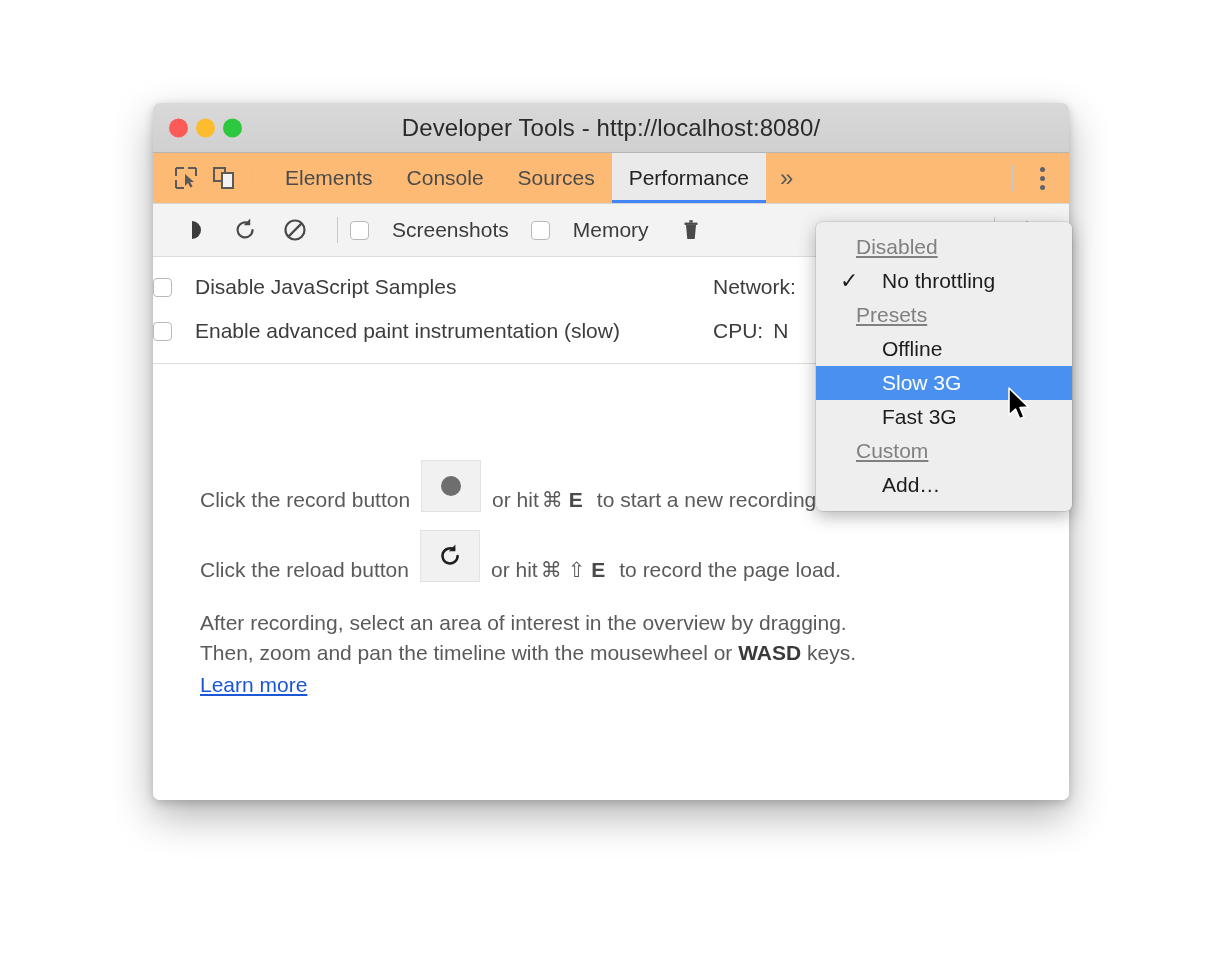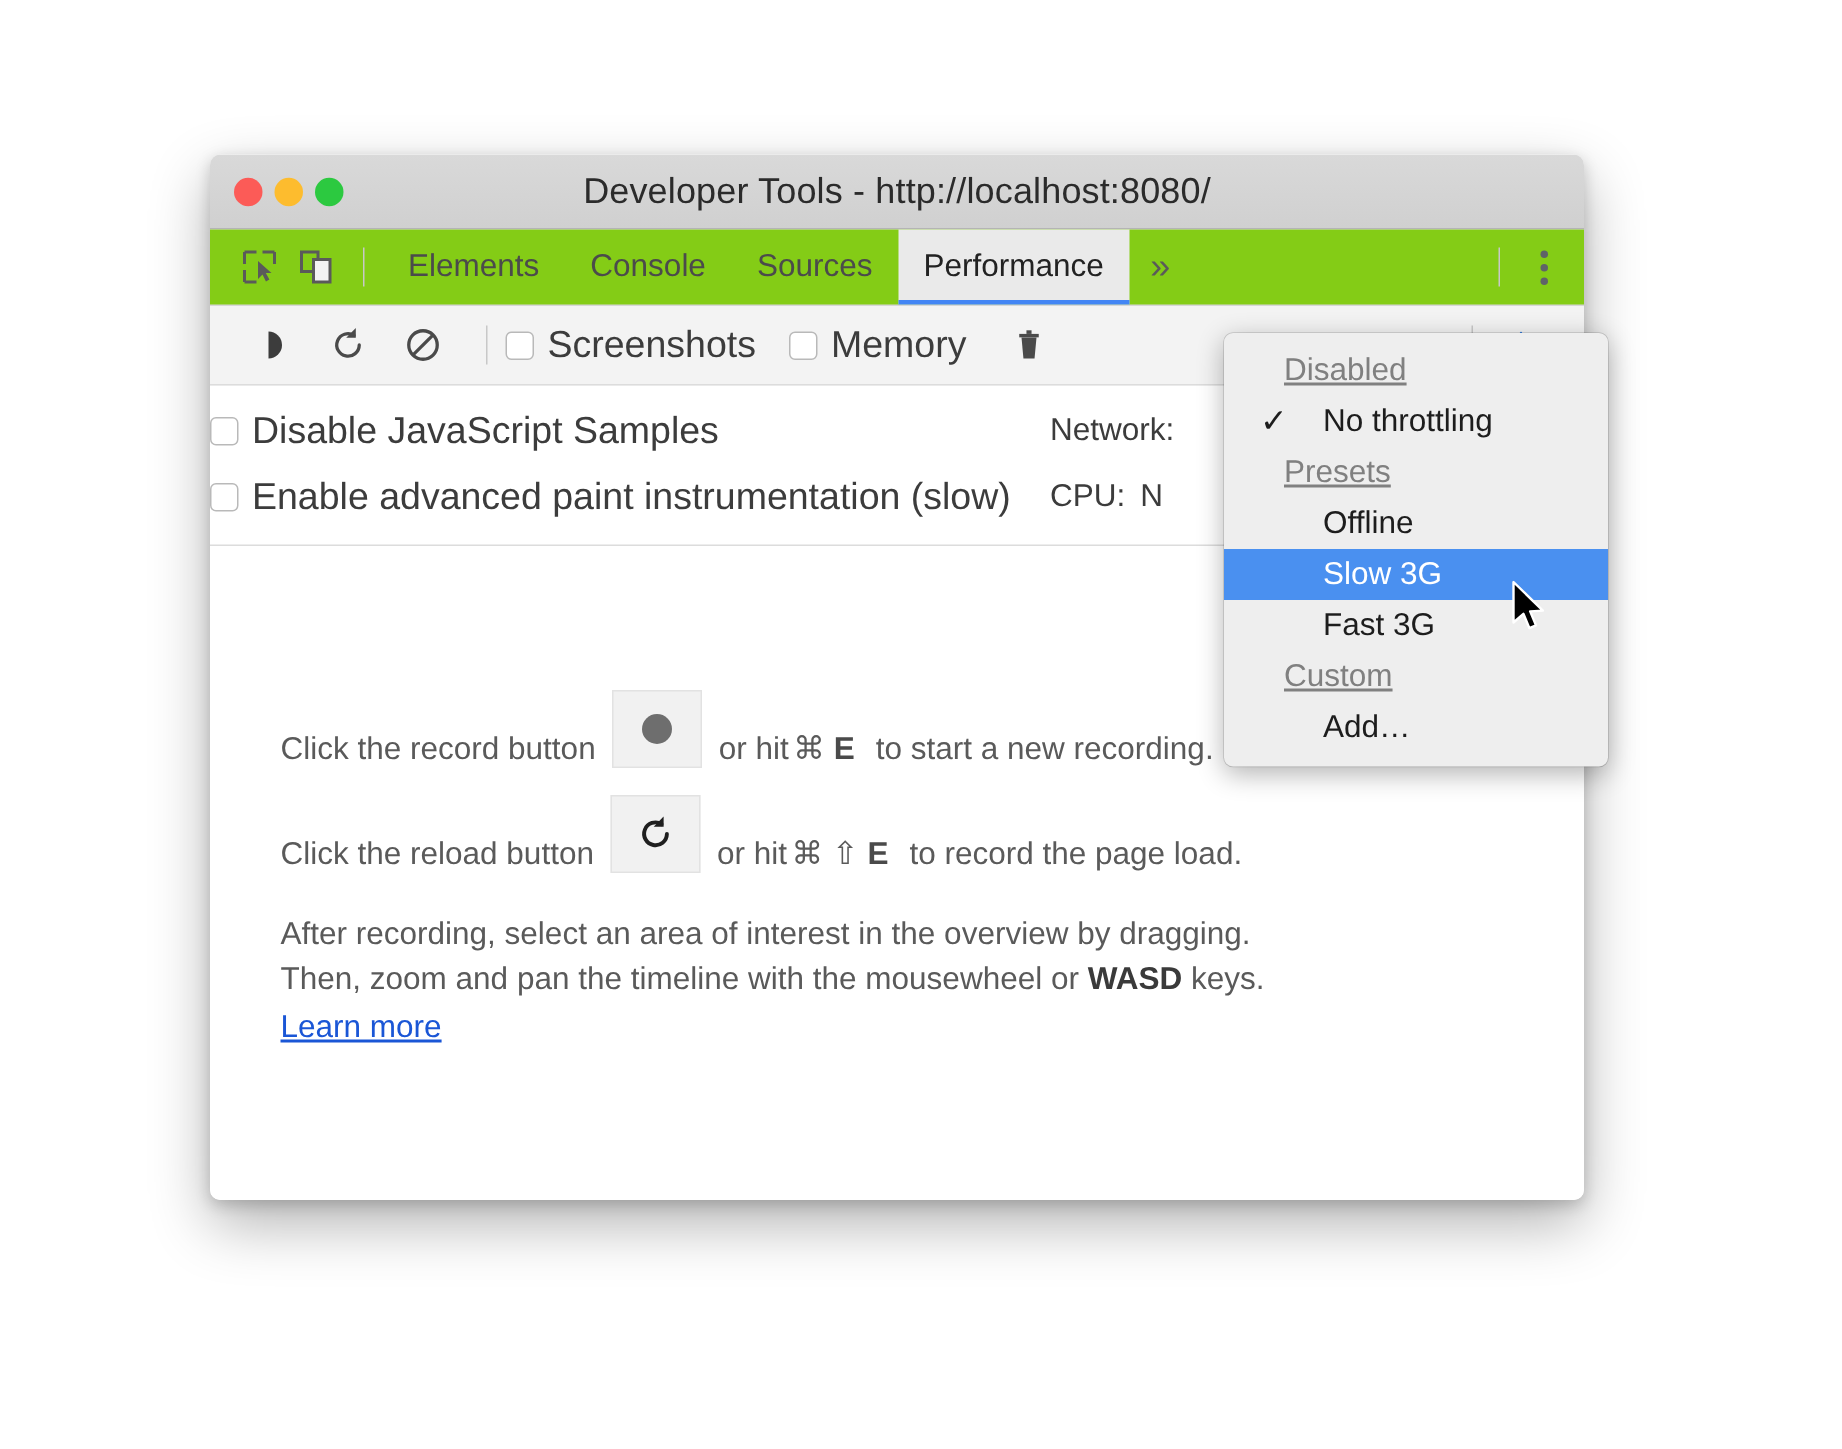--- a/index.html
+++ b/index.html
@@ -15,21 +15,21 @@
   #stage {
     position: relative;
     width: 1228px;
     height: 966px;
     background: #ffffff;
   }
 
   
   .window {
     position: absolute;
-    left: 140px;
+    left: 153px;
     top: 103px;
     width: 916px;
     height: 697px;
     border-radius: 7px;
     background: #ffffff;
     box-shadow: 0 16px 40px rgba(0,0,0,0.30), 0 3px 10px rgba(0,0,0,0.18);
     overflow: hidden;
   }
 
   
@@ -65,21 +65,21 @@
     color: #2b2b2b;
     font-family: "Liberation Sans", sans-serif;
     letter-spacing: 0.1px;
     user-select: none;
   }
 
   
   .tabbar {
     position: relative;
     height: 51px;
-    background: #84cc16;
+    background: #fdba74;
     border-bottom: 1px solid #d6d6d6;
     display: flex;
     align-items: center;
     padding-left: 14px;
     box-sizing: border-box;
   }
   .tb-icon {
     width: 38px; height: 38px;
     display: flex; align-items: center; justify-content: center;
     cursor: default;
@@ -136,23 +136,23 @@
     box-sizing: border-box;
   }
   .pb-icon {
     width: 40px; height: 40px;
     display: flex; align-items: center; justify-content: center;
     margin-right: 10px;
   }
   .chk-item {
     display: flex;
     align-items: center;
-    gap: 9px;
+    gap: 23px;
     margin-right: 22px;
-    font-size: 25px;
+    font-size: 21px;
     color: #3c3c3c;
   }
   .cbox {
     width: 19px; height: 19px;
     border: 1.6px solid #b9b9b9;
     border-radius: 4px;
     background: #fff;
     box-sizing: border-box;
     flex: none;
   }

